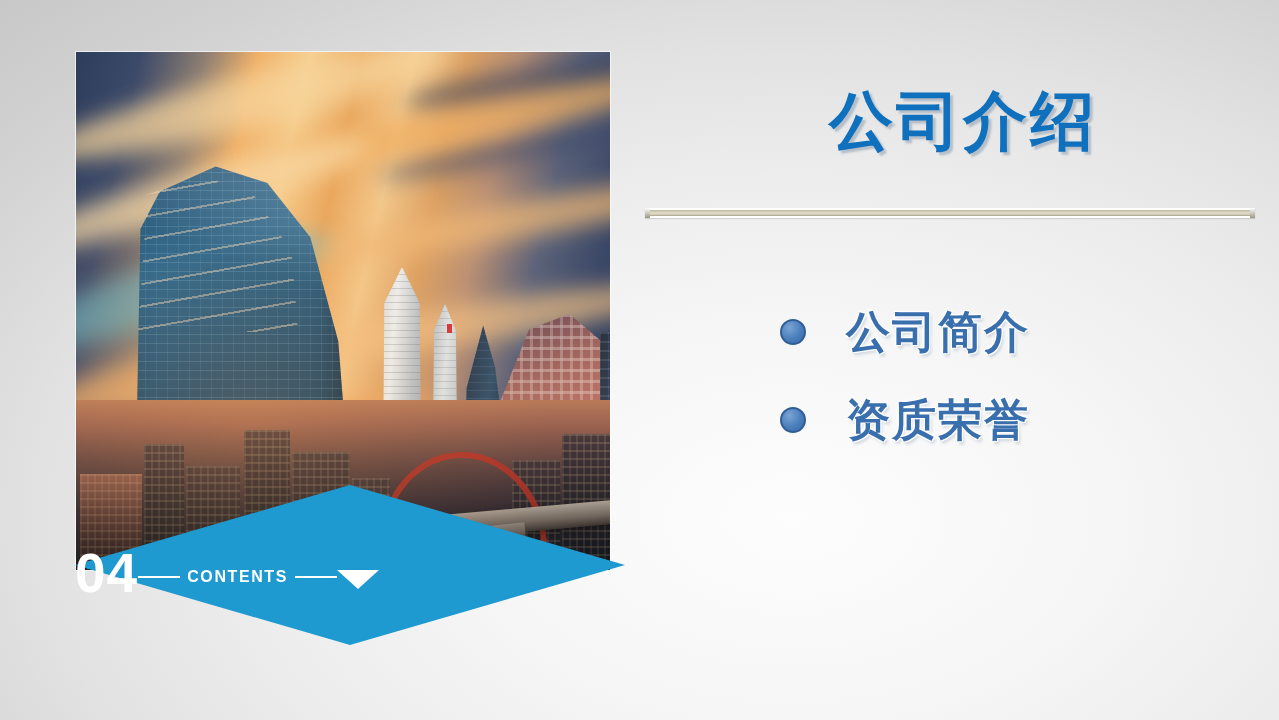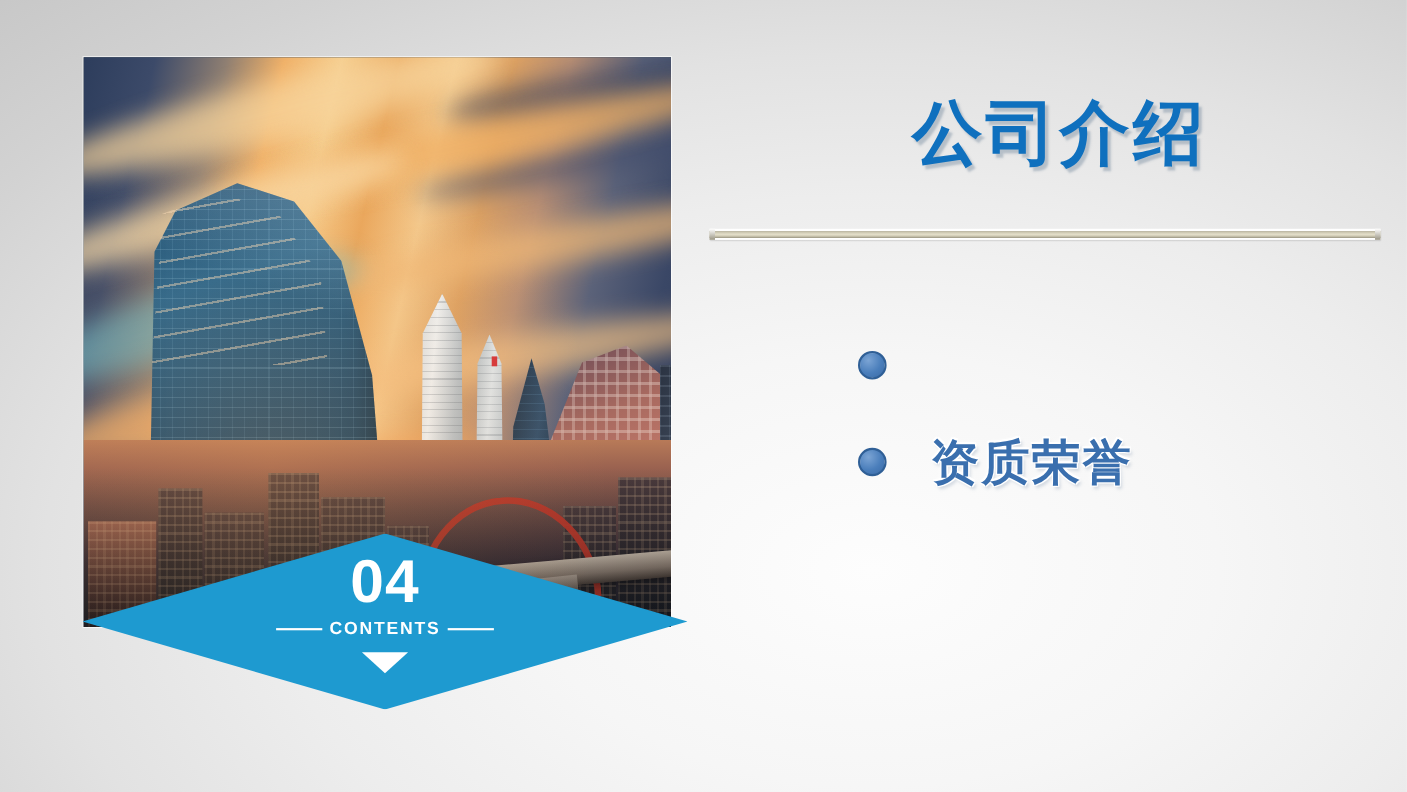--- a/index.html
+++ b/index.html
@@ -214,21 +214,21 @@
     background: #1e9ad0;
     clip-path: polygon(50% 0%, 100% 50%, 50% 100%, 0% 50%);
   }
   #badge-text {
     position: absolute;
     left: 75px;
     top: 485px;
     width: 550px;
     height: 160px;
     display: flex;
-    flex-direction: column;
+    flex-direction: row;
     align-items: center;
     justify-content: flex-start;
     padding-top: 16px;
     box-sizing: border-box;
     color: #ffffff;
   }
   #badge-number {
     font-size: 55px;
     font-weight: bold;
     line-height: 1;
@@ -396,20 +396,21 @@
   <div id="title">公司介绍</div>
 
   <div id="divider"></div>
   <div id="divider-cap-left"></div>
   <div id="divider-cap-right"></div>
 
   <div id="bullet-list">
 
     <div class="bullet-row">
       <span class="bullet-dot"></span>
+      <span class="bullet-text blue">公司简介</span>
     </div>
 
     <div class="bullet-row">
       <span class="bullet-dot"></span>
       <span class="bullet-text blue">资质荣誉</span>
     </div>
 
 
   </div>
 

